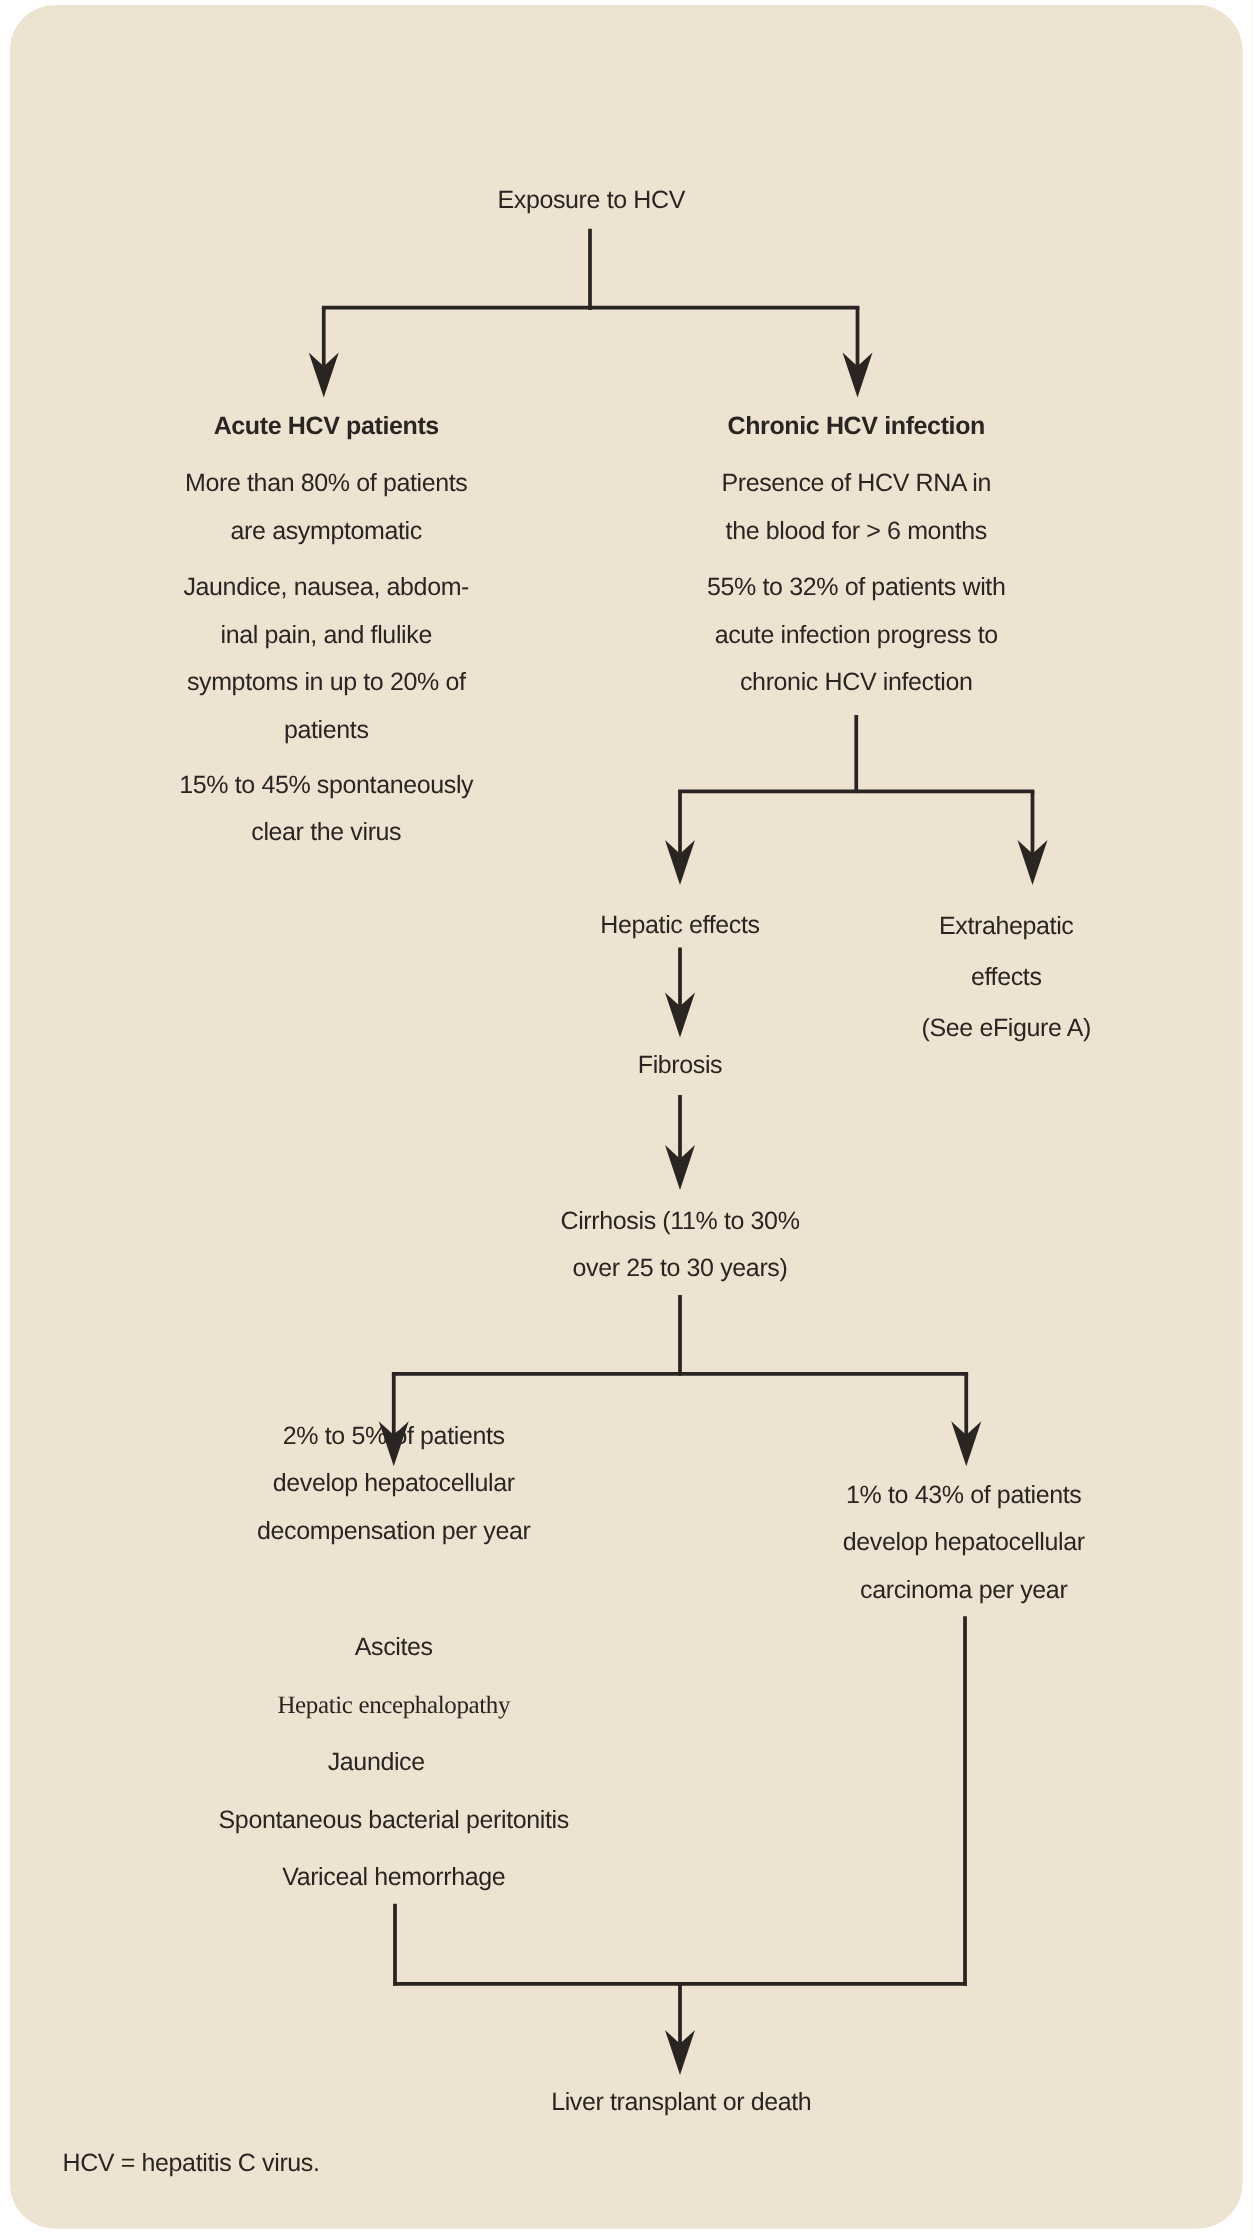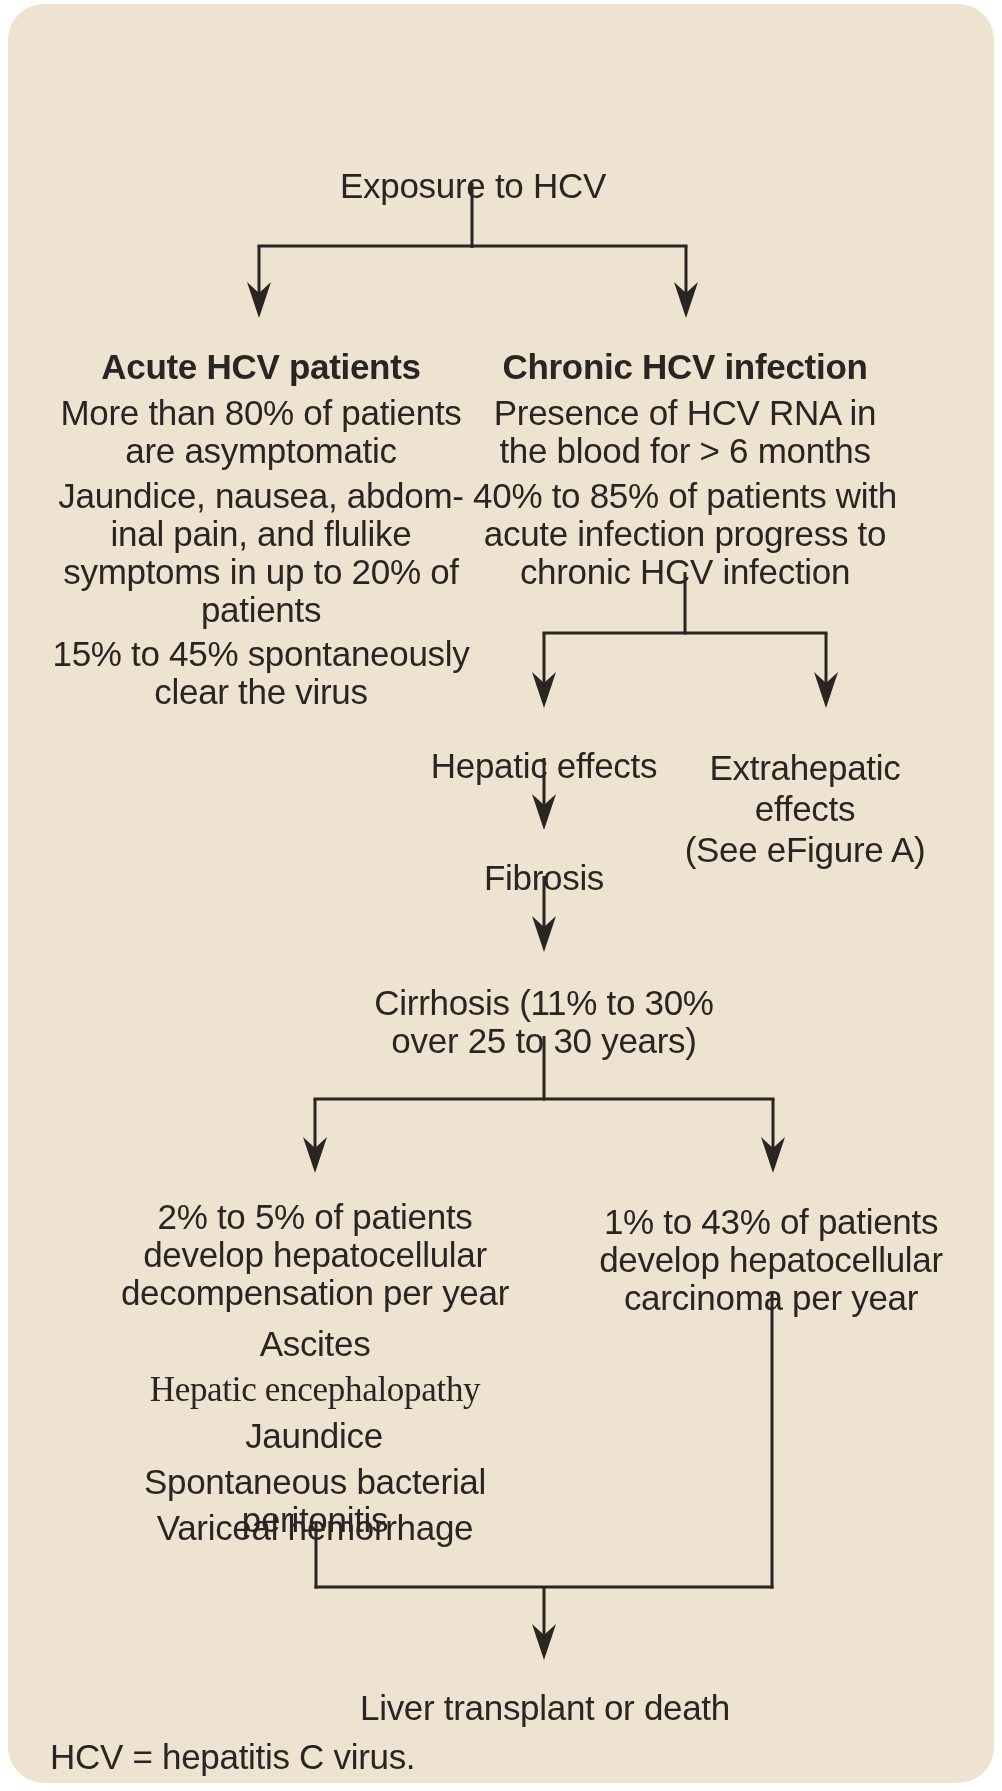--- a/index.html
+++ b/index.html
@@ -23,27 +23,26 @@
     border-radius:36px;
   }
   .wires{
     position:absolute;
     left:0; top:0;
     width:1002px; height:1791px;
     pointer-events:none;
   }
   .txt{
     position:absolute;
-    font-size:35px;
+    font-size:20px;
     line-height:38px;
     letter-spacing:-0.3px;
     color:var(--ink);
     text-align:center;
     white-space:pre-line;
-    margin-top:26px;
   }
   .bold{font-weight:bold;}
   .lh41{line-height:41px;}
   .left{text-align:left;}
 </style>
 </head>
 <body>
 
 <div class="page">
   <div class="card"></div>
@@ -86,40 +85,40 @@
   <div class="txt" style="left:41px;top:451px;width:440px;">Jaundice, nausea, abdom-
 inal pain, and flulike
 symptoms in up to 20% of
 patients</div>
   <div class="txt" style="left:41px;top:609px;width:440px;">15% to 45% spontaneously
 clear the virus</div>
 
   <div class="txt bold" style="left:465px;top:322px;width:440px;">Chronic HCV infection</div>
   <div class="txt" style="left:465px;top:368px;width:440px;">Presence of HCV RNA in
 the blood for &gt; 6 months</div>
-  <div class="txt" style="left:465px;top:451px;width:440px;">40% to 85% of patients with
+  <div class="txt" style="left:465px;top:451px;width:440px;">55% to 32% of patients with
 acute infection progress to
 chronic HCV infection</div>
 
   <div class="txt" style="left:394px;top:721px;width:300px;">Hepatic effects</div>
   <div class="txt lh41" style="left:655px;top:721px;width:300px;">Extrahepatic
 effects
 (See eFigure A)</div>
 
   <div class="txt" style="left:394px;top:833px;width:300px;">Fibrosis</div>
 
   <div class="txt" style="left:364px;top:958px;width:360px;">Cirrhosis (11% to 30%
 over 25 to 30 years)</div>
 
-  <div class="txt" style="left:85px;top:1172px;width:460px;">2% to 5% of patients
+  <div class="txt" style="left:85px;top:1130px;width:460px;">2% to 5% of patients
 develop hepatocellular
 decompensation per year</div>
   <div class="txt" style="left:75px;top:1299px;width:480px;">Ascites</div>
   <div class="txt" style="left:75px;top:1345px;width:480px;font-family:Liberation Serif, serif;">Hepatic encephalopathy</div>
-  <div class="txt" style="left:74px;top:1391px;width:480px;">Jaundice</div>
+  <div class="txt" style="left:61px;top:1391px;width:480px;">Jaundice</div>
   <div class="txt" style="left:75px;top:1437px;width:480px;">Spontaneous bacterial peritonitis</div>
   <div class="txt" style="left:75px;top:1483px;width:480px;">Variceal hemorrhage</div>
 
   <div class="txt" style="left:571px;top:1177px;width:400px;">1% to 43% of patients
 develop hepatocellular
 carcinoma per year</div>
 
   <div class="txt" style="left:345px;top:1663px;width:400px;">Liver transplant or death</div>
 
   <div class="txt left" style="left:50px;top:1712px;width:520px;">HCV = hepatitis C virus.</div>

